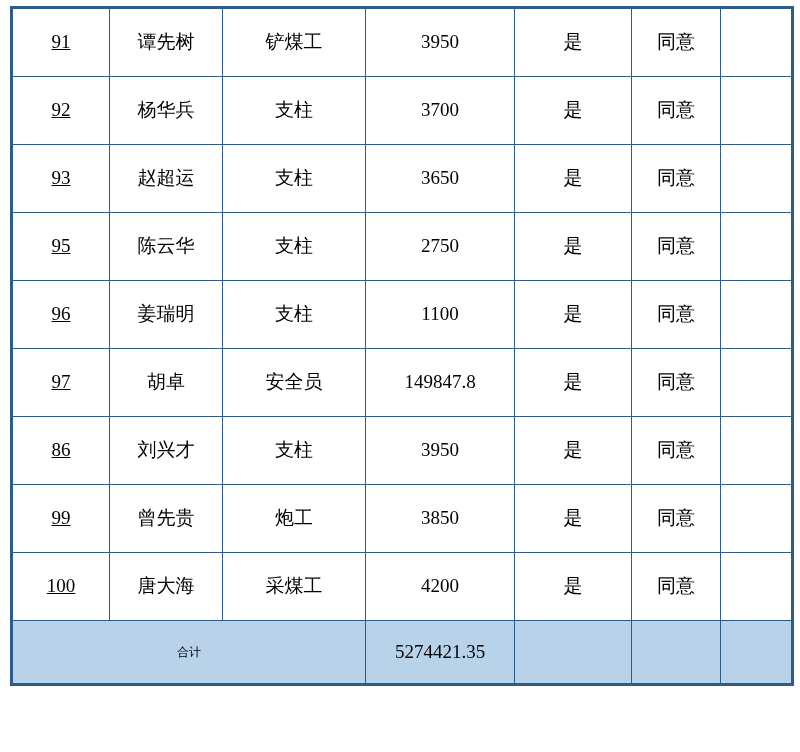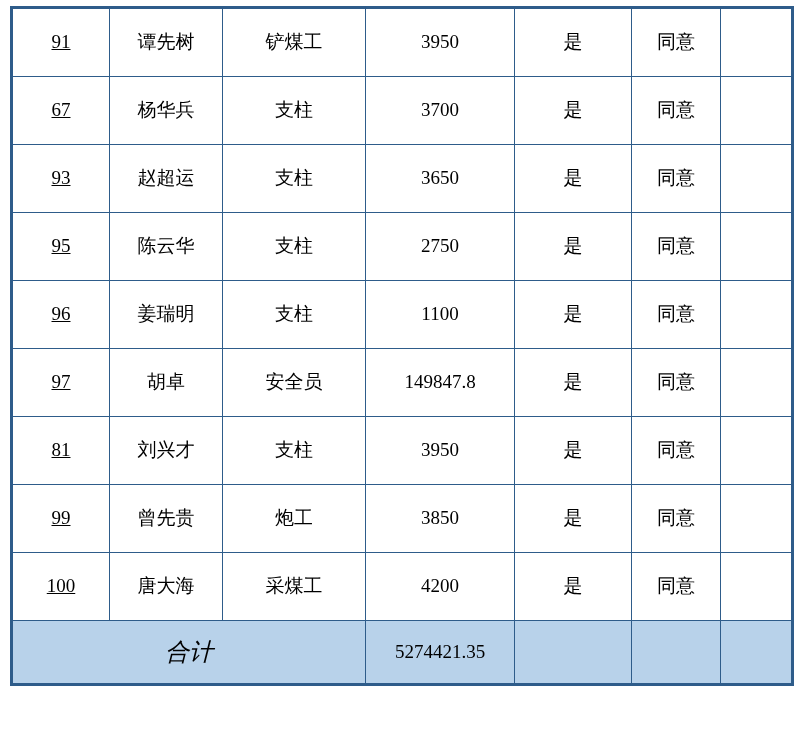--- a/index.html
+++ b/index.html
@@ -45,22 +45,21 @@
   td.c-amount{ width: 148px; }
   td.c-flag  { width: 116px; }
   td.c-opinion { width: 88px; }
   td.c-blank { width: 70px; }
 
   tr.total-row td {
     background: #b8d2ea;
     height: 62px;
   }
   tr.total-row td.total-label {
-    font-size: 24px;
-    font-style: italic;
+    font-size: 12px;
   }
   tr.total-row td.total-amount {
     font-size: 19px;
     margin-top: 17px;
   }
   .cell-text {
     display: block;
     line-height: 1.2;
   }
 </style>
@@ -90,21 +89,21 @@
         <td class="c-opinion">
             <span class="cell-text">同意</span>
           </td>
         <td class="c-blank">
             <span class="cell-text"></span>
           </td>
       </tr>
 
       <tr>
         <td class="c-index">
-            <span class="cell-text">67</span>
+            <span class="cell-text">92</span>
           </td>
         <td class="c-name">
             <span class="cell-text">杨华兵</span>
           </td>
         <td class="c-job">
             <span class="cell-text">支柱</span>
           </td>
         <td class="c-amount">
             <span class="cell-text">3700</span>
           </td>
@@ -211,21 +210,21 @@
         <td class="c-opinion">
             <span class="cell-text">同意</span>
           </td>
         <td class="c-blank">
             <span class="cell-text"></span>
           </td>
       </tr>
 
       <tr>
         <td class="c-index">
-            <span class="cell-text">81</span>
+            <span class="cell-text">86</span>
           </td>
         <td class="c-name">
             <span class="cell-text">刘兴才</span>
           </td>
         <td class="c-job">
             <span class="cell-text">支柱</span>
           </td>
         <td class="c-amount">
             <span class="cell-text">3950</span>
           </td>

